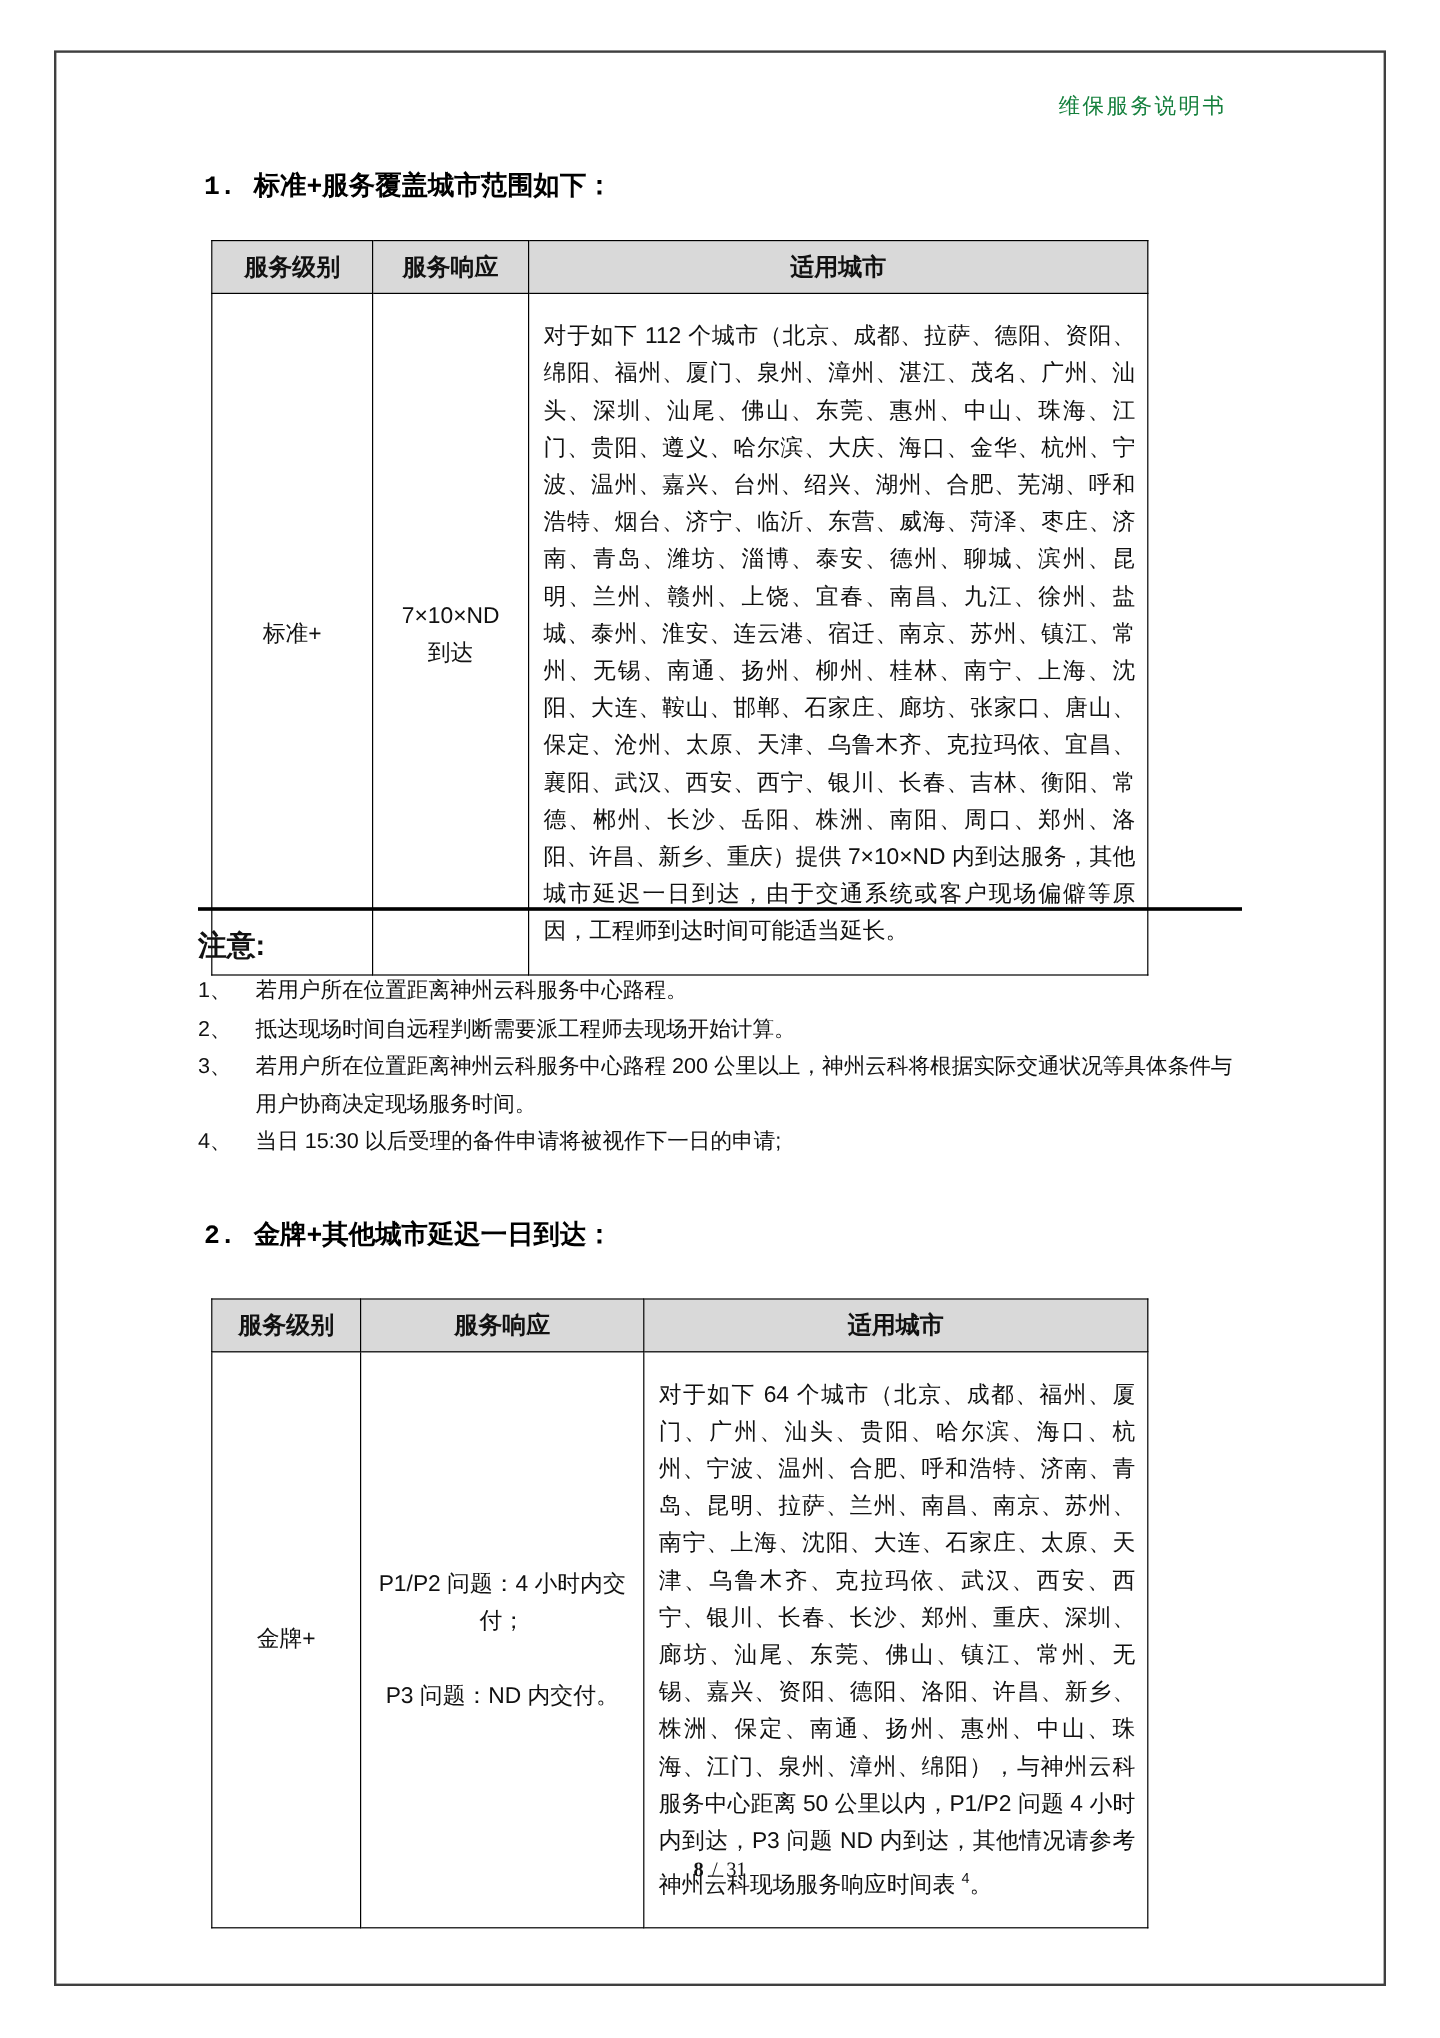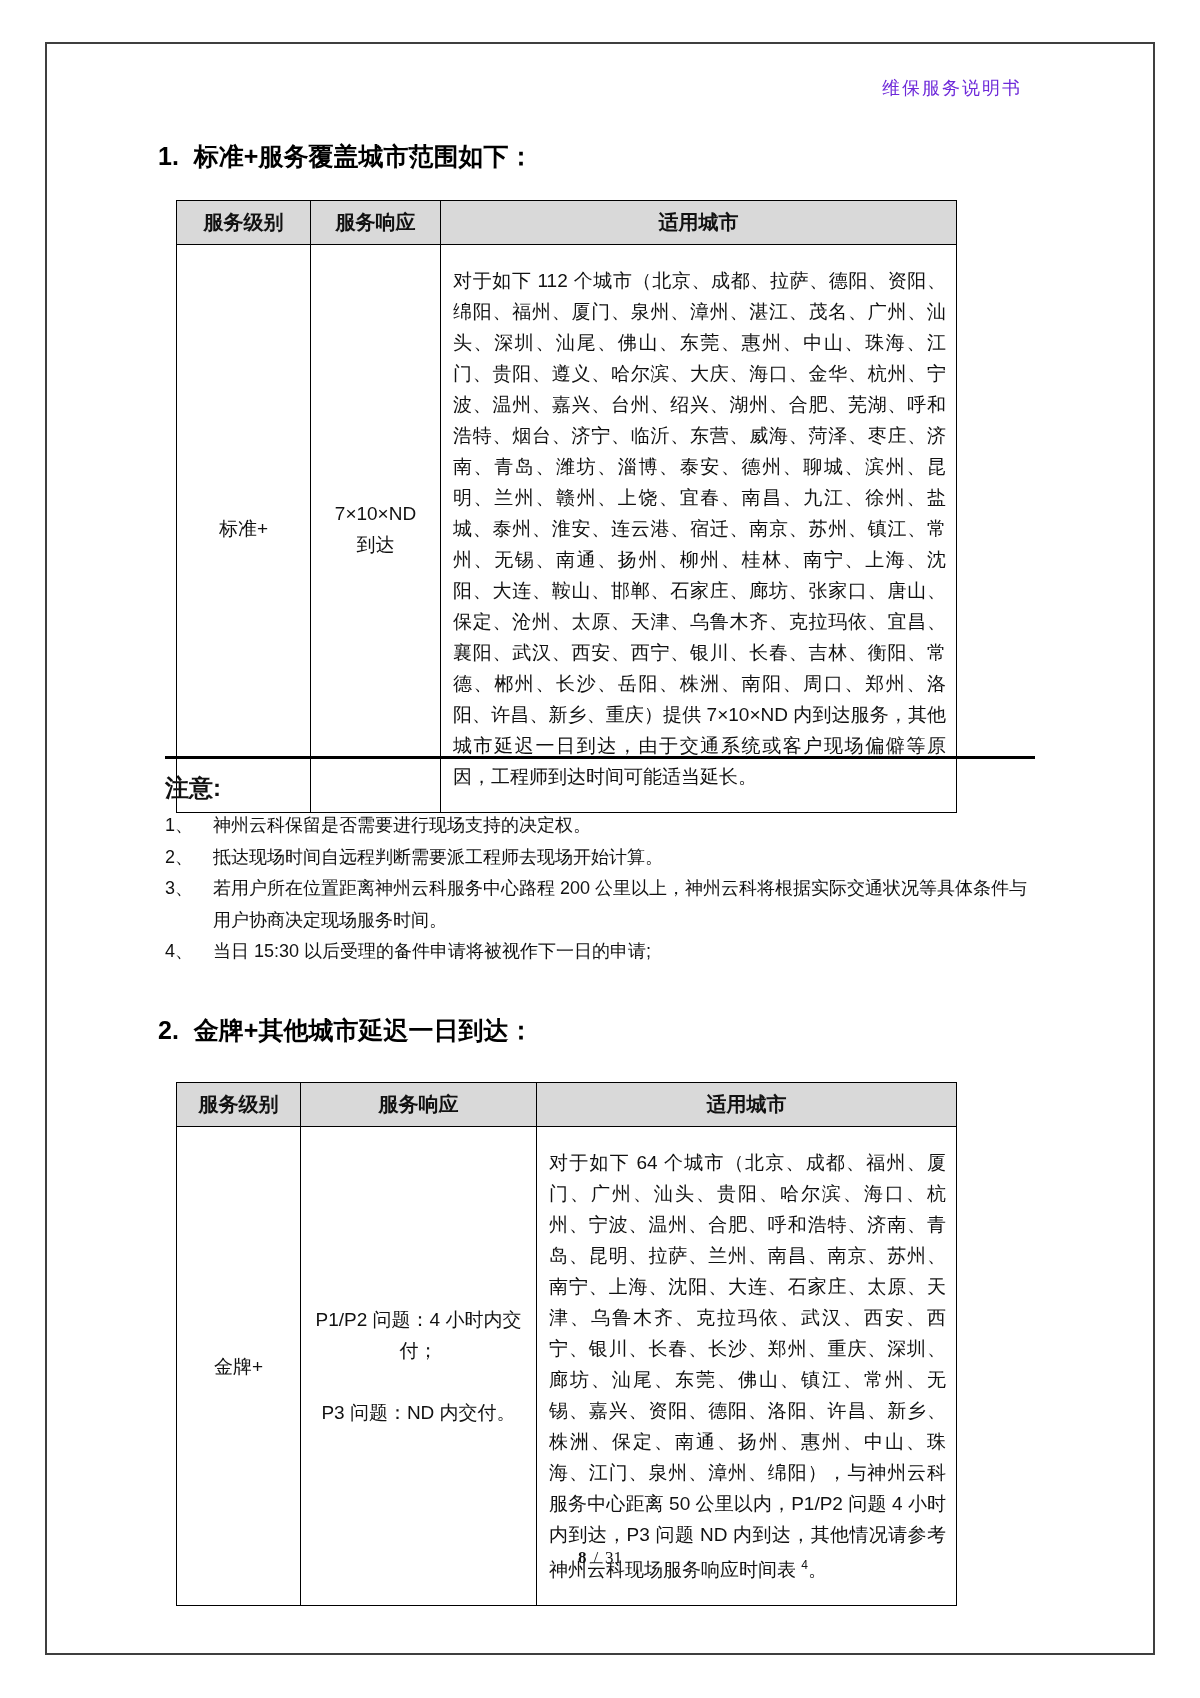--- a/index.html
+++ b/index.html
@@ -11,25 +11,25 @@
   }
   .page-border {
     position: absolute; left: 45px; top: 42px;
     width: 1110px; height: 1613px;
     border: 2px solid #3f3f3f;
   }
   .doc-header {
     position: absolute; top: 76px; left: 0; width: 1022px;
     text-align: right;
     font-family: "Liberation Serif", "DejaVu Serif", serif;
-    font-size: 18px; letter-spacing: 2px; color: #6d28d9;
+    font-size: 18px; letter-spacing: 2px; color: #15803d;
   }
   .sec-heading {
-    position: absolute; left: 158px;
-    font-size: 25px; font-weight: 700; color: #000;
+    position: absolute; left: 170px;
+    font-size: 22px; font-weight: 700; color: #000; font-family: Liberation Mono, monospace;
   }
   .sec-heading .num { display: inline-block; margin-right: 15px; }
   #sec1 { top: 140px; }
   #sec2 { top: 1014px; }
 
   table {
     position: absolute; left: 176px; width: 780px;
     border-collapse: collapse; table-layout: fixed; background: #fff;
   }
   #table1 { top: 200px; }
@@ -112,21 +112,21 @@
   </tbody>
 </table>
 
 <div class="divider"></div>
 
 <div class="notes-title">注意:</div>
 
 <div class="notes">
   <div class="note">
     <span class="note-num">1、</span>
-    <span class="note-text">神州云科保留是否需要进行现场支持的决定权。</span>
+    <span class="note-text">若用户所在位置距离神州云科服务中心路程。</span>
   </div>
   <div class="note">
     <span class="note-num">2、</span>
     <span class="note-text">抵达现场时间自远程判断需要派工程师去现场开始计算。</span>
   </div>
   <div class="note">
     <span class="note-num">3、</span>
     <span class="note-text">若用户所在位置距离神州云科服务中心路程 200 公里以上，神州云科将根据实际交通状况等具体条件与用户协商决定现场服务时间。</span>
   </div>
   <div class="note">

